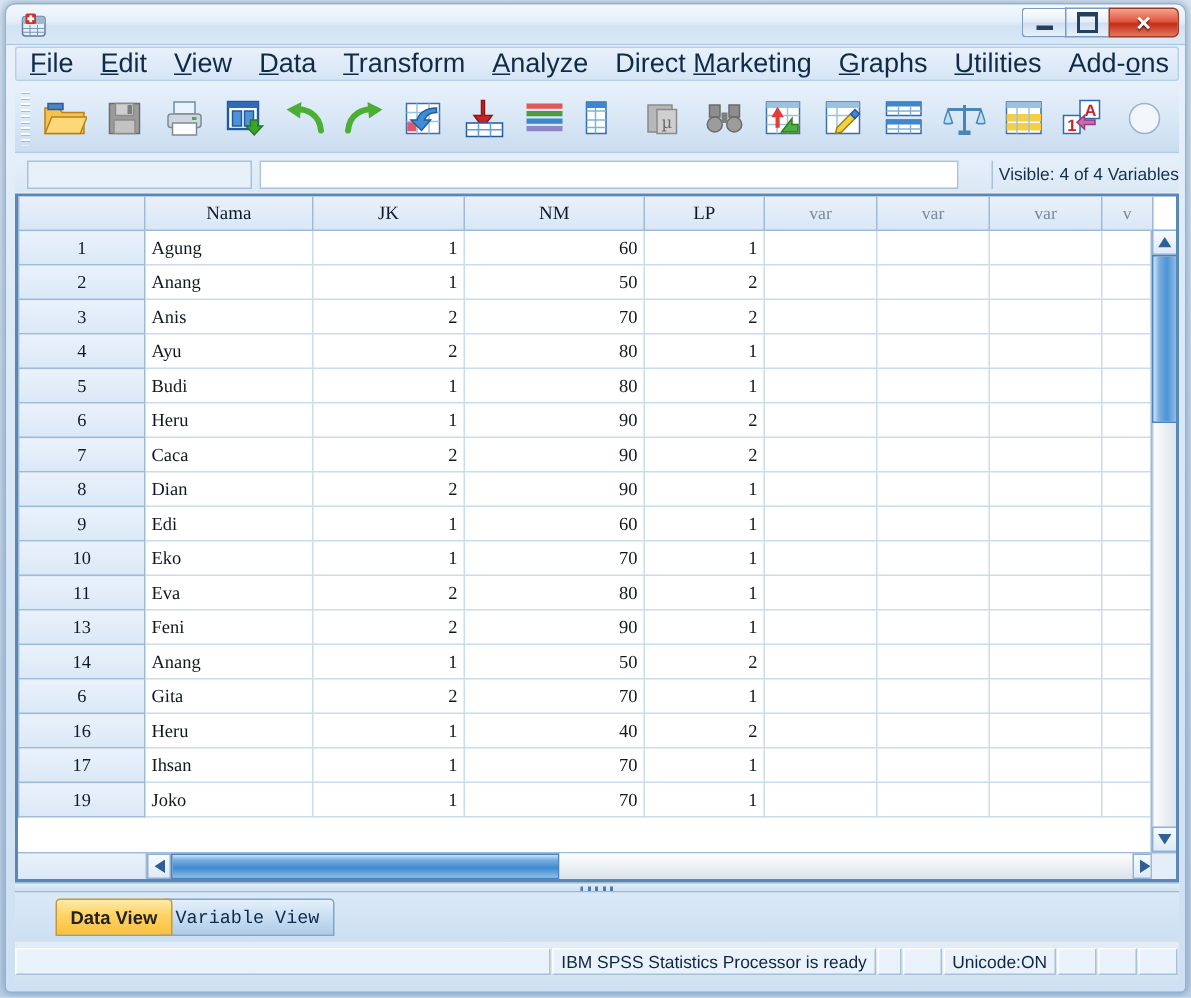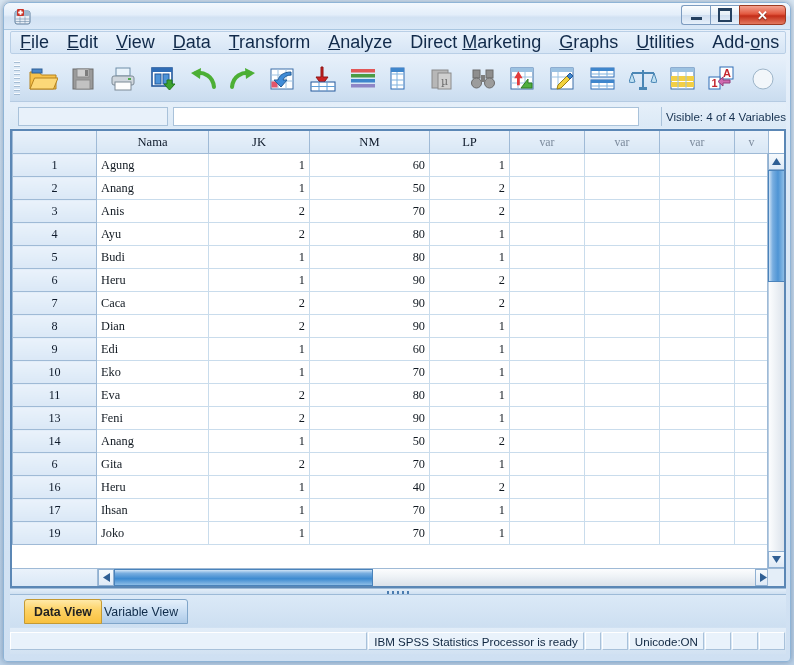--- a/index.html
+++ b/index.html
@@ -287,33 +287,35 @@
     box-sizing:border-box;
   }
   .vtab {
     position:absolute; top:4px; height:25px;
     display:flex; align-items:center; justify-content:center;
     font-size:12.3px;
     border:1px solid #7fa5c9;
     border-radius: 3px 3px 0 0;
     box-sizing:border-box;
     padding:0 9px;
+    margin-left:13px;
   }
   .vtab.active {
     left:14px;
     background: linear-gradient(180deg,#ffe9a8 0%,#fdd264 45%,#f9c13f 100%);
     color:#222; font-weight:bold;
     border-color:#c49a34;
     z-index:2;
   }
   .vtab.inactive {
     left:84px;
     background: linear-gradient(180deg,#e4f0fb 0%,#c6dcf2 55%,#aecbe8 100%);
     color:#0f2b49;
     border-color:#7fa5c9;
+    font-family:Liberation Mono, monospace;
   }
 
   
   .statusbar {
     position:absolute; left:6px; top:625px; width:776px; height:26px;
     background: linear-gradient(180deg,#e2edf8 0%,#d2e2f2 100%);
     box-sizing:border-box;
     display:flex; align-items:center;
   }
   .sb-cell {

